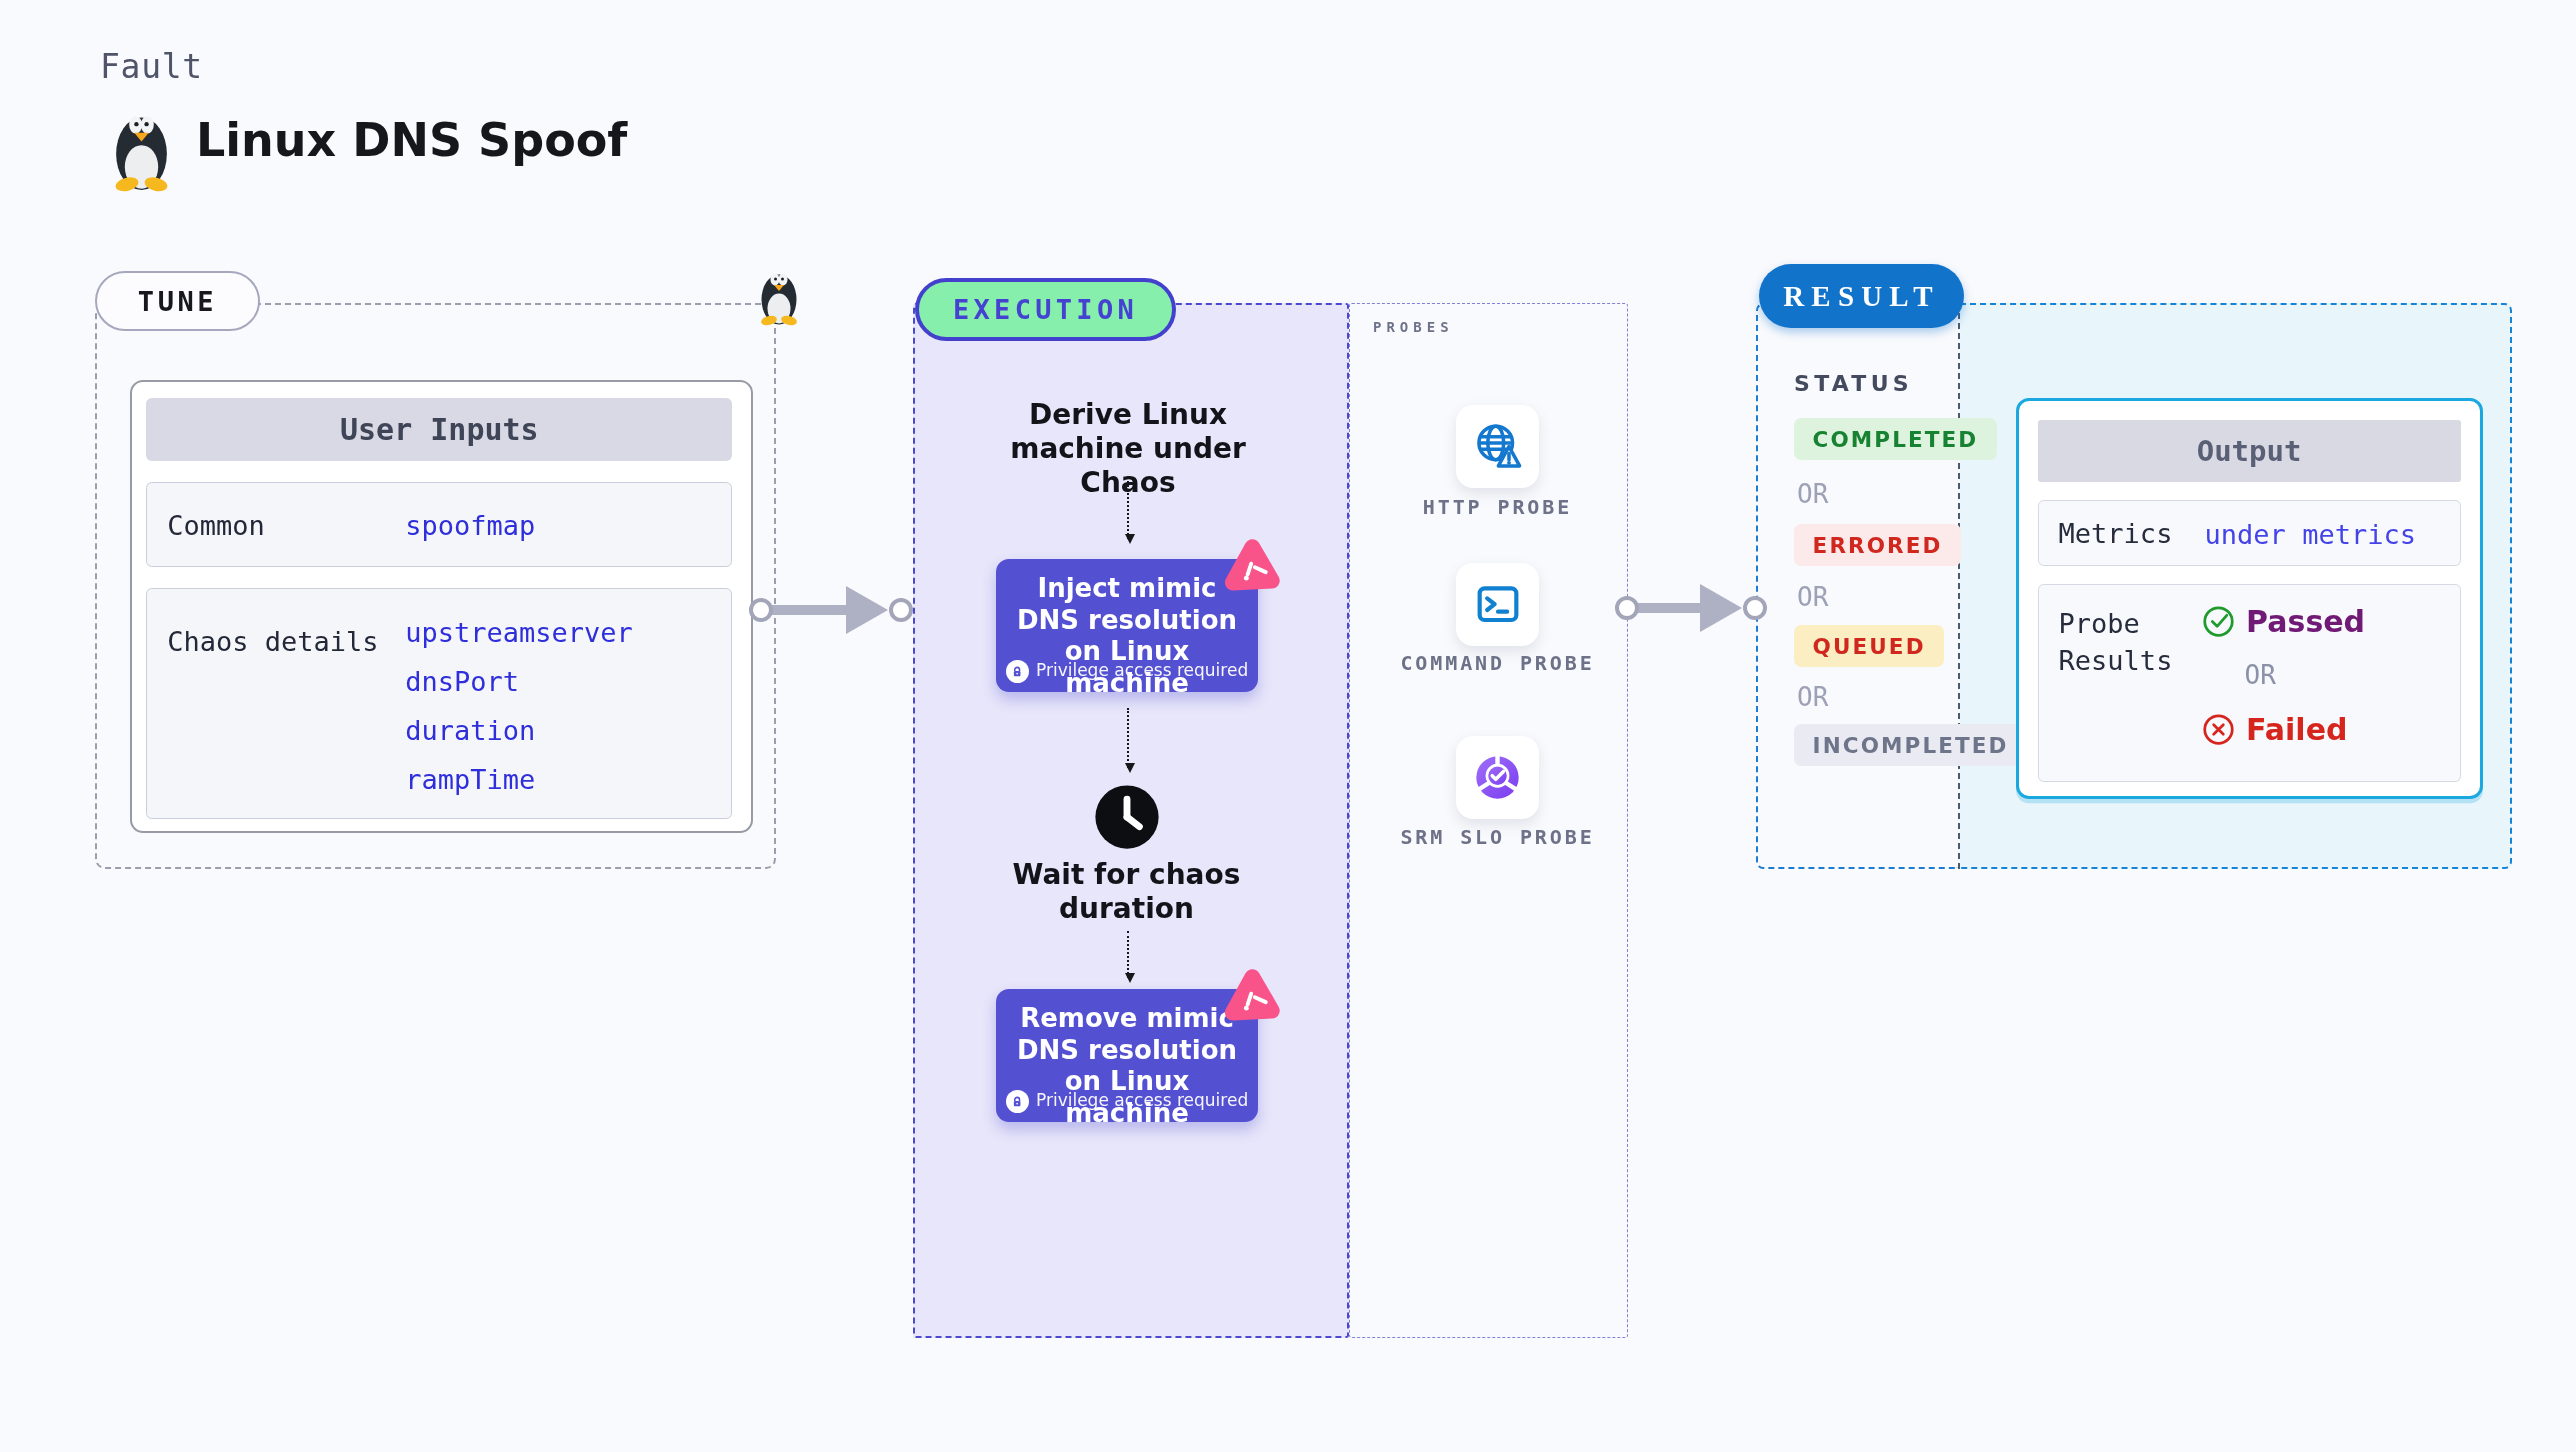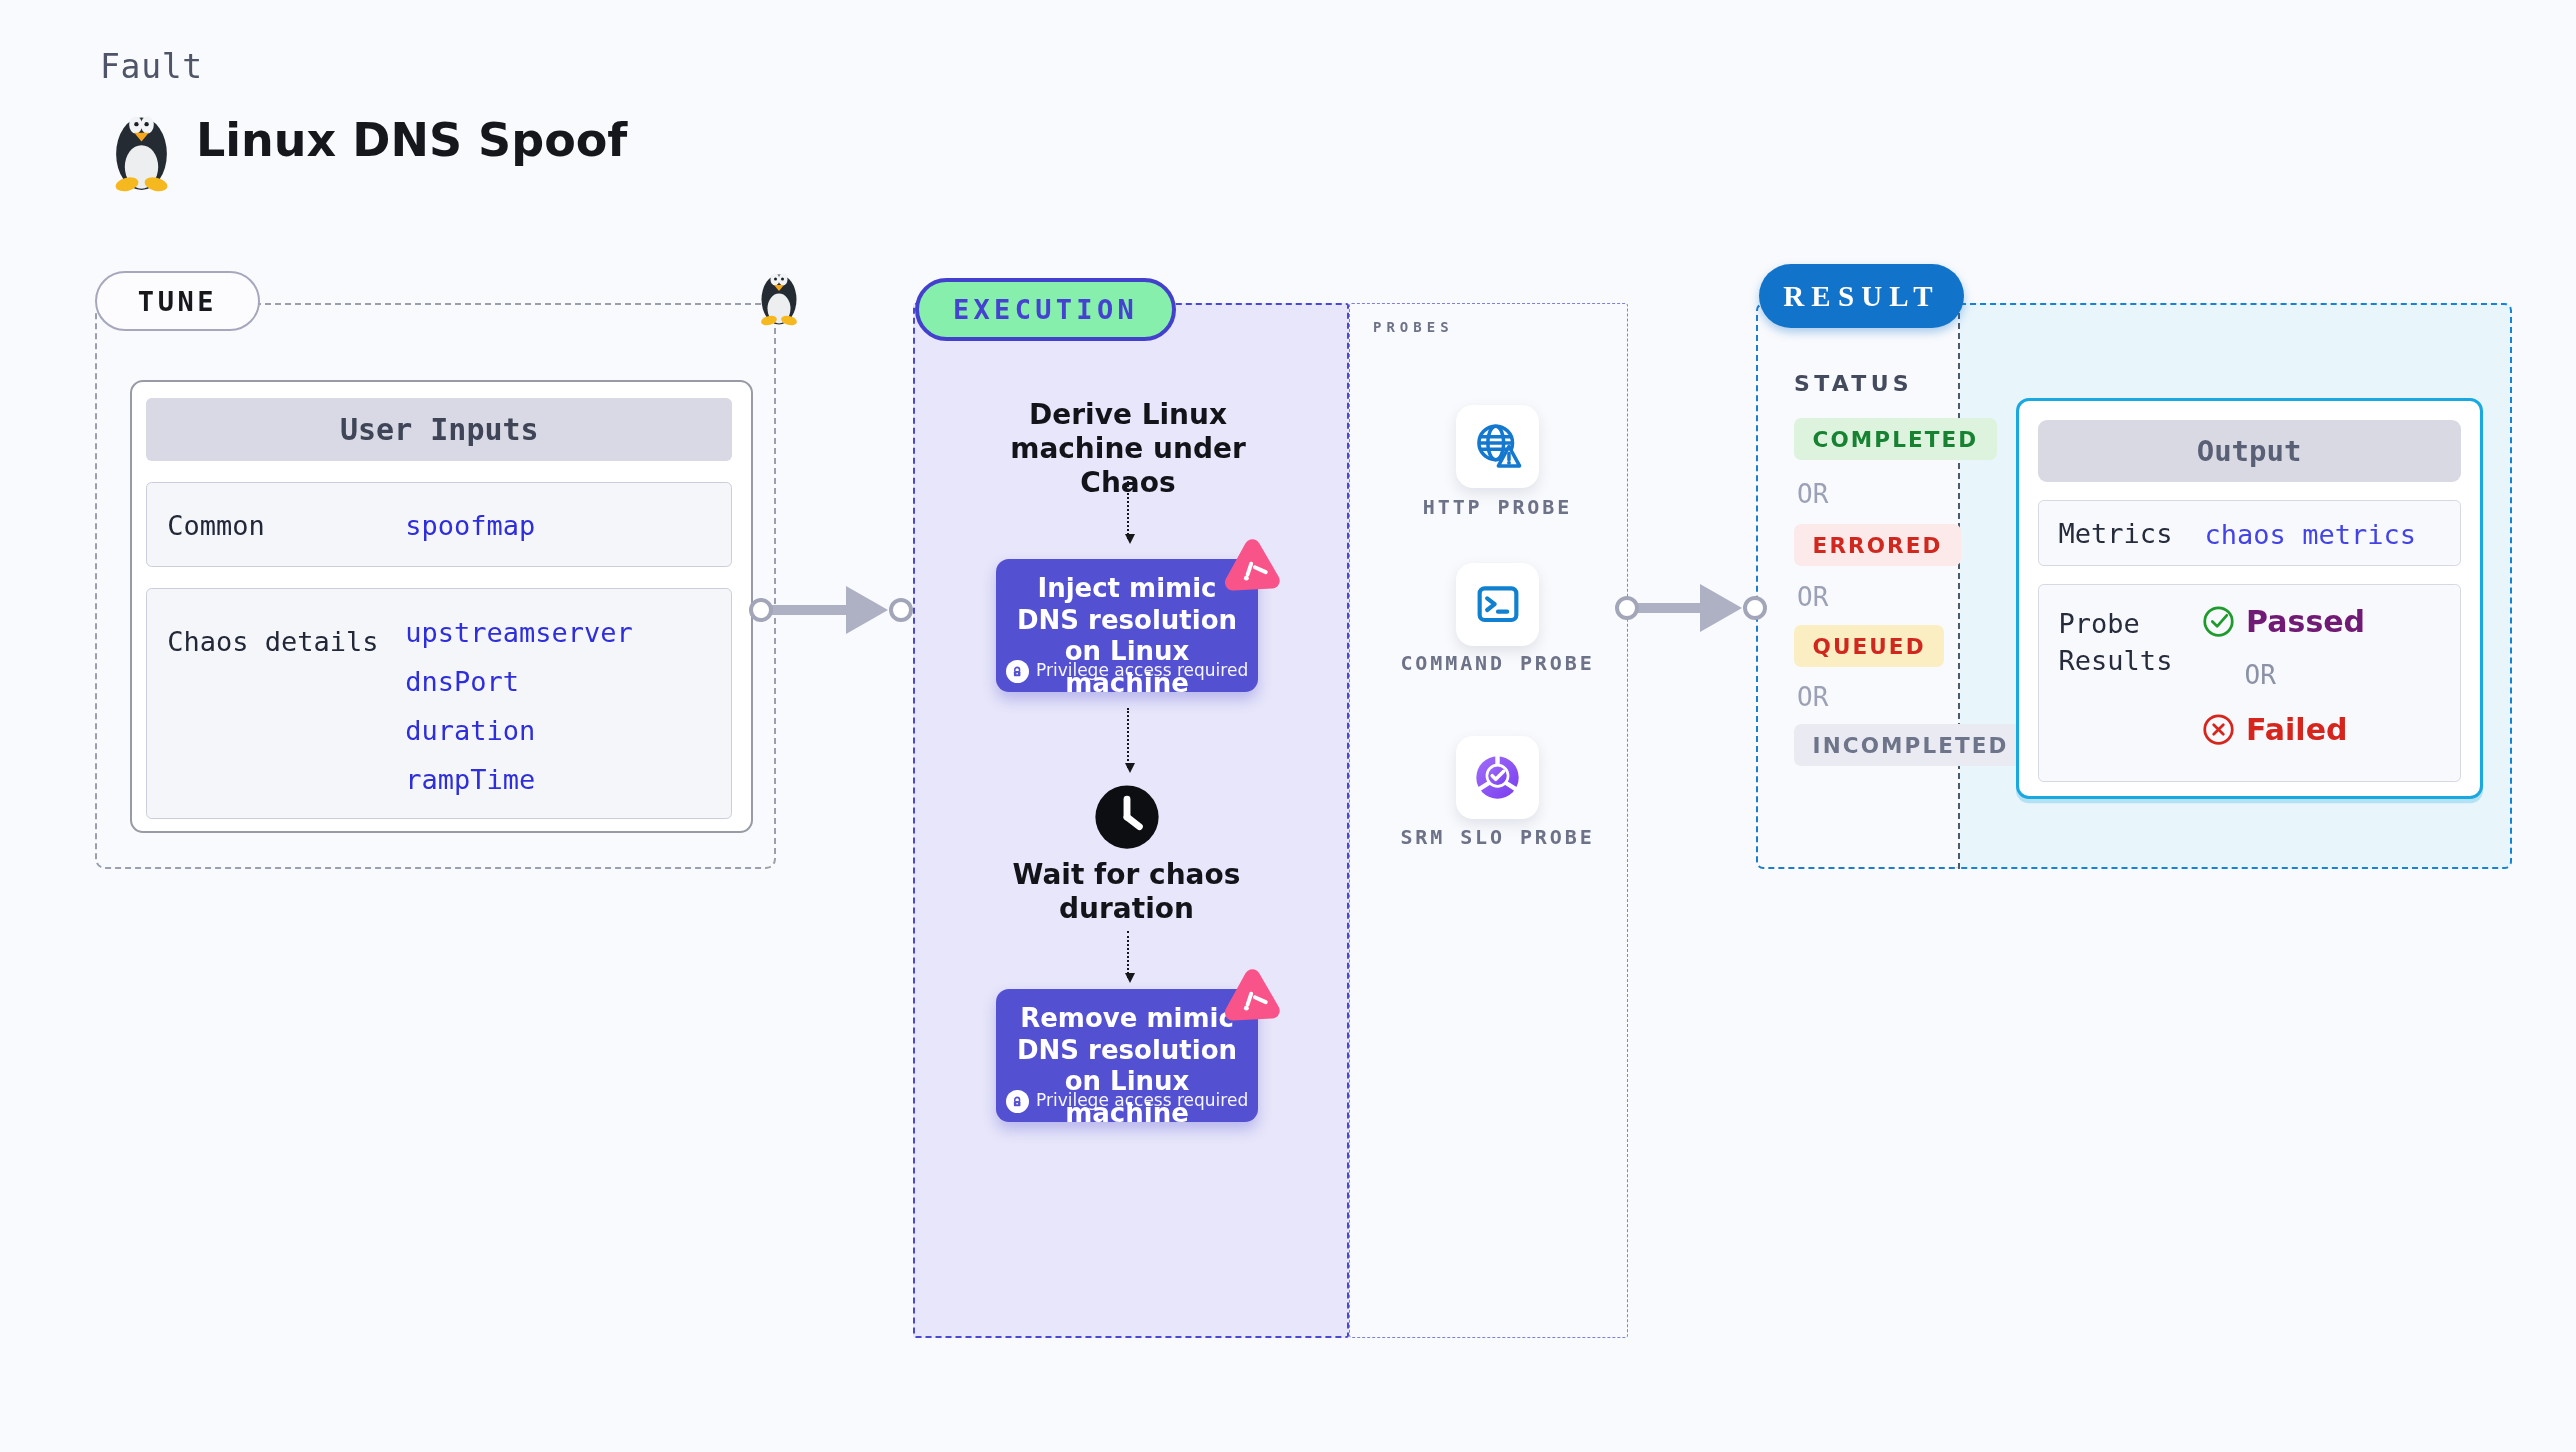--- a/index.html
+++ b/index.html
@@ -77,21 +77,21 @@
          font-weight:bold;font-size:21.5px;letter-spacing:2.1px;}
   .badge-completed{top:418px;background:#def3de;color:#178232;}
   .badge-errored{top:524px;background:#fce9e9;color:#d0281e;}
   .badge-queued{top:625px;background:#fbeec2;color:#d0281e;}
   .badge-incompleted{top:724px;background:#eaebf2;color:#6e7489;}
   .or-label{position:absolute;left:1797px;font-size:26px;color:#9da1b6;font-family:"DejaVu Sans Mono",monospace;}
   .or-1{top:479px;} .or-2{top:582px;} .or-3{top:682px;}
 
   .output-box{left:2016px;top:398px;width:467px;height:401px;background:#ffffff;border:3.6px solid #19a8e0;border-radius:13px;
               box-sizing:border-box;box-shadow:0 4.3px 0 rgba(25,168,224,.25);}
-  .output-header{left:18.6px;top:18.6px;width:423px;height:62px;background:#d8d9e3;border-radius:9px;
+  .output-header{left:18.6px;top:18.6px;width:423px;height:62px;background:#d8d9e3;border-radius:3px;
                  display:flex;align-items:center;justify-content:center;
                  font-family:"DejaVu Sans Mono",monospace;font-weight:bold;font-size:29px;color:#596076;}
   .output-row{position:absolute;left:18.6px;width:423px;background:#f8f9fd;border:1.4px solid #d6d8e4;border-radius:5.7px;box-sizing:border-box;}
   .output-row-metrics{top:99px;height:66px;}
   .output-row-probe{top:183px;height:198px;}
   .output-label{position:absolute;left:20px;font-family:"DejaVu Sans Mono",monospace;font-size:27px;color:#262c3c;line-height:37px;}
   .metrics-value{position:absolute;left:166px;top:0;height:66px;display:flex;align-items:center;
                  font-family:"DejaVu Sans Mono",monospace;font-size:27px;color:#4444e6;}
   .probe-result-col{position:absolute;left:163px;top:18.6px;}
   .pr-row{display:flex;align-items:center;gap:11.5px;}
@@ -273,21 +273,21 @@
   <div class="or-label or-2">OR</div>
   <div class="badge badge-queued">QUEUED</div>
   <div class="or-label or-3">OR</div>
   <div class="badge badge-incompleted">INCOMPLETED</div>
 
   <div class="abs output-box">
     <div class="abs output-header">Output</div>
 
     <div class="output-row output-row-metrics">
       <div class="output-label" style="top:0;line-height:66px;">Metrics</div>
-      <div class="metrics-value">chaos metrics</div>
+      <div class="metrics-value">under metrics</div>
     </div>
 
     <div class="output-row output-row-probe">
       <div class="output-label" style="top:20px;width:115px;">Probe Results</div>
       <div class="probe-result-col">
         <div class="pr-row">
           <svg width="33" height="33" viewBox="0 0 48 48">
             <circle cx="24" cy="24" r="20" fill="none" stroke="#1f9b2d" stroke-width="4"></circle>
             <polyline points="15,24 22,31 36,15" fill="none" stroke="#1f9b2d" stroke-width="4" stroke-linecap="round" stroke-linejoin="round"></polyline>
           </svg>

